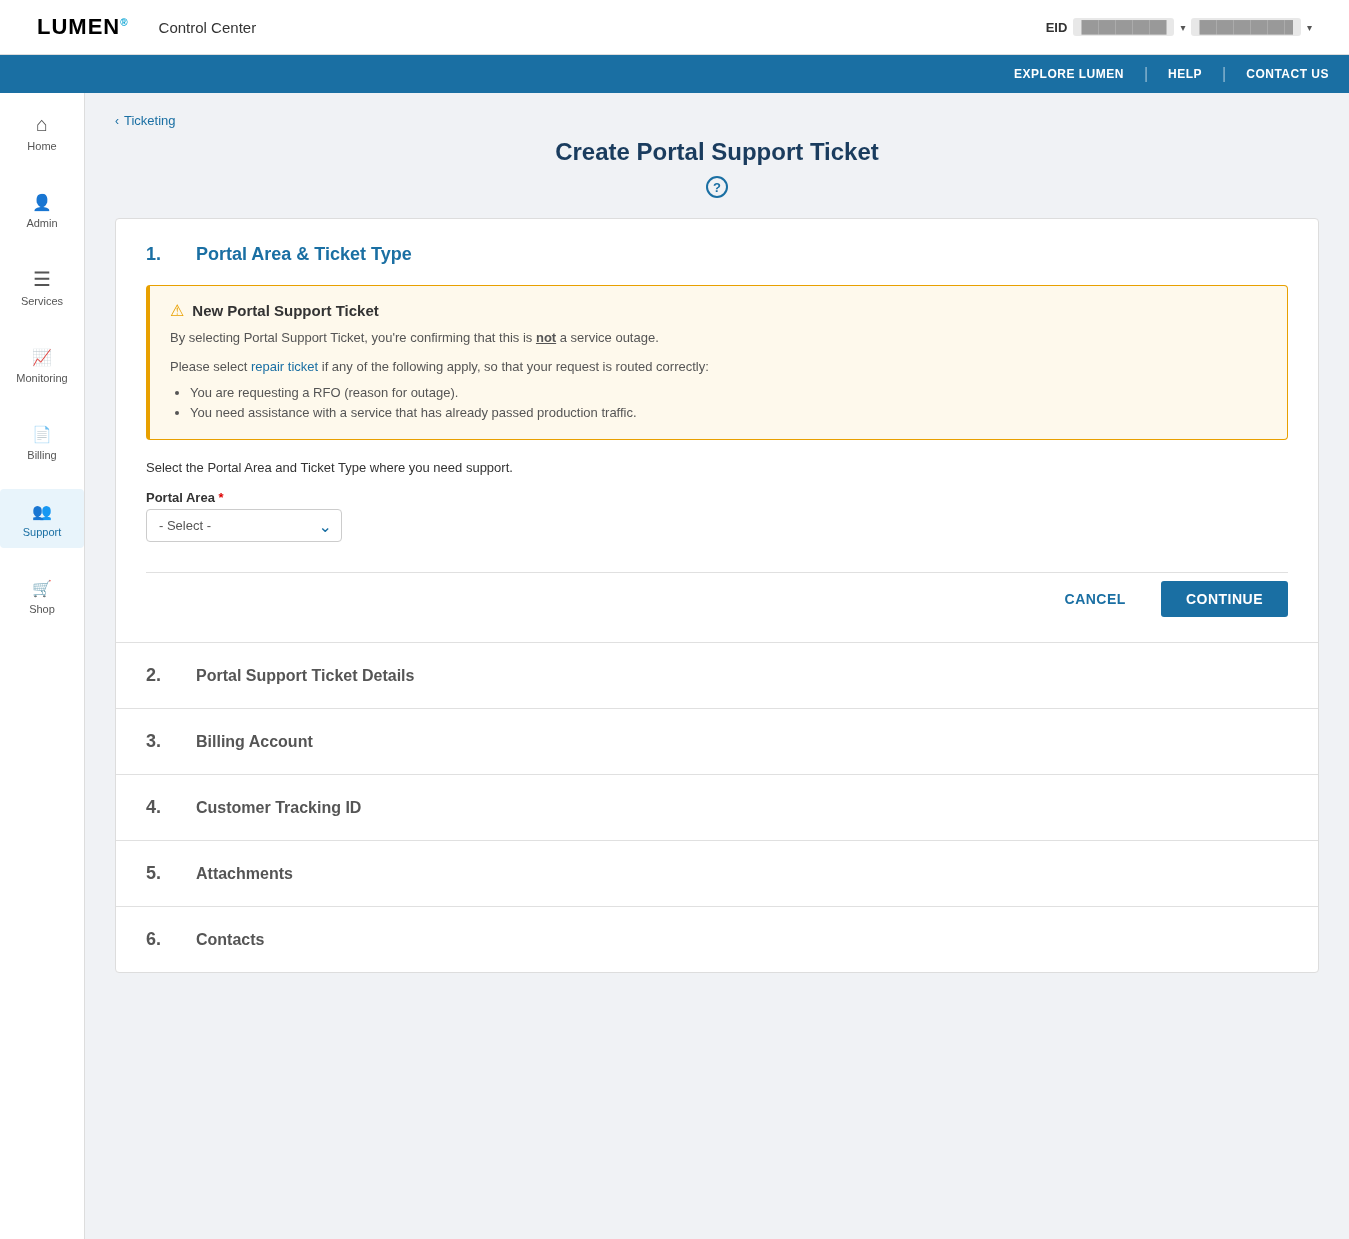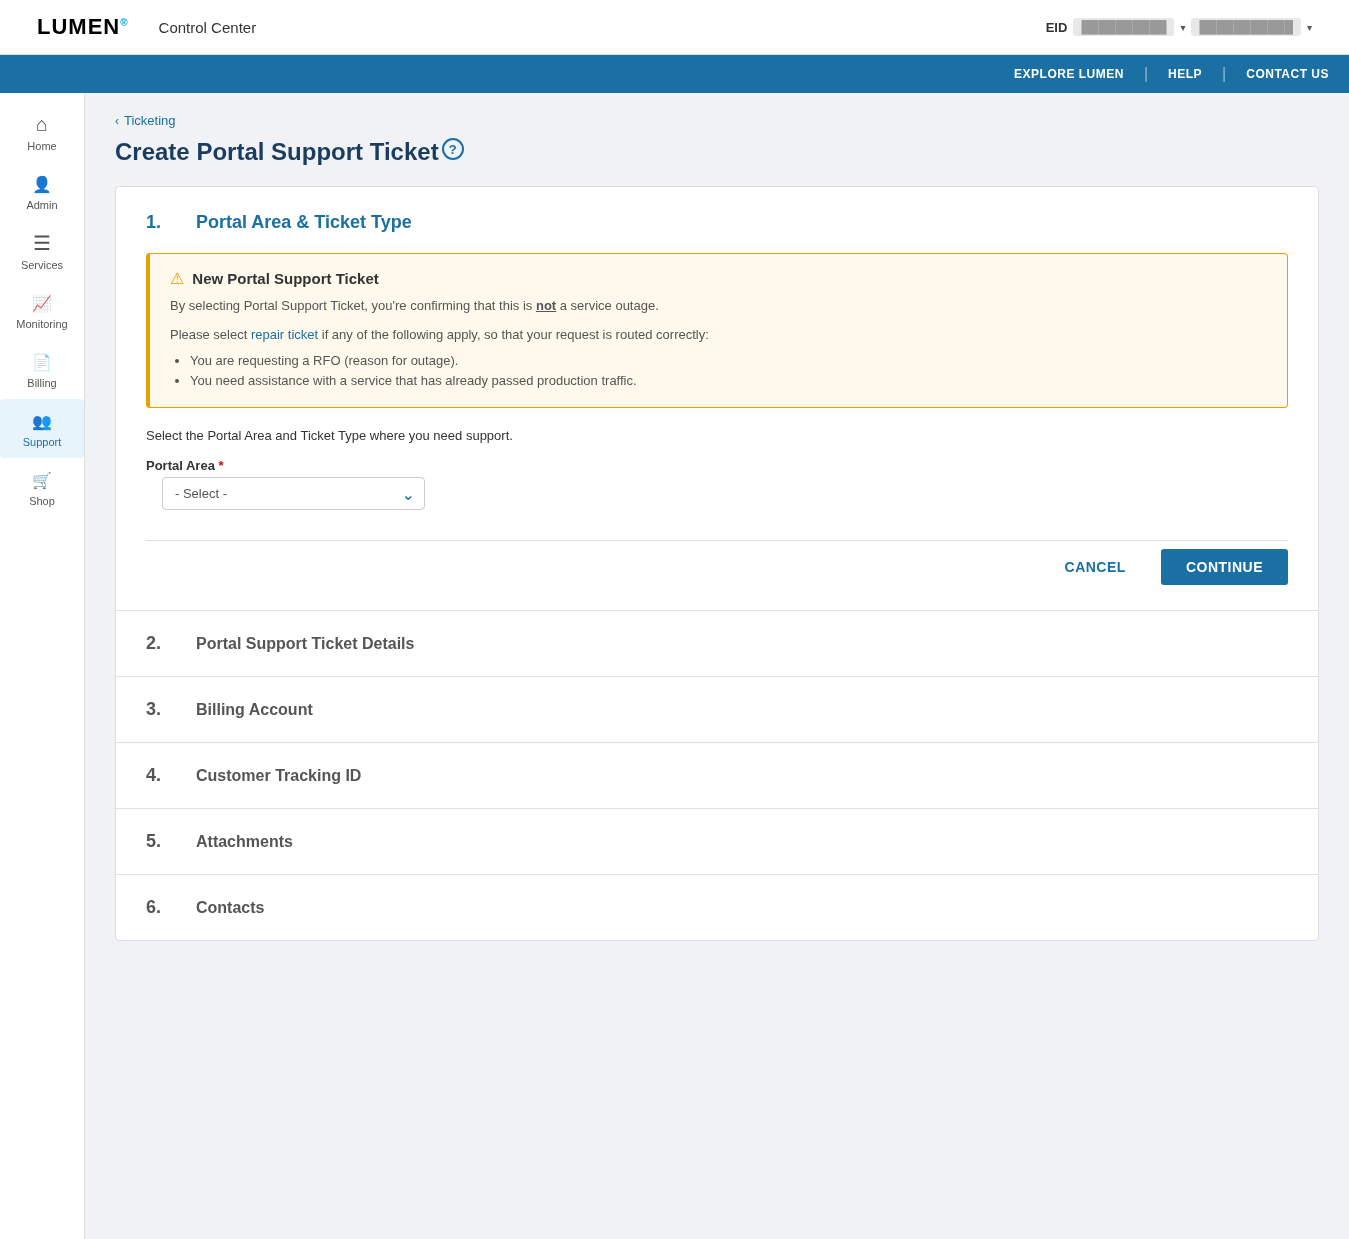--- a/index.html
+++ b/index.html
@@ -72,21 +72,21 @@
 
     
     .sidebar {
       width: 85px;
       background: #fff;
       border-right: 1px solid #ddd;
       display: flex;
       flex-direction: column;
       align-items: center;
       padding-top: 10px;
-      gap: 0;
+      gap: 18px;
     }
     .sidebar-item {
       display: flex;
       flex-direction: column;
       align-items: center;
       padding: 10px 5px;
       width: 100%;
       cursor: pointer;
       border-radius: 4px;
       font-size: 11px;
@@ -123,21 +123,23 @@
     }
     .breadcrumb .chevron { font-size: 12px; }
 
     
     .page-title {
       font-size: 24px;
       font-weight: bold;
       color: #1a3c5e;
       margin-bottom: 20px;
       display: flex;
-      gap: 3px;
+      align-items: center;
+      gap: 10px;
+      flex-direction: column;
     }
     .help-icon {
       width: 22px;
       height: 22px;
       border: 2px solid #1a6fa3;
       border-radius: 50%;
       display: inline-flex;
       align-items: center;
       justify-content: center;
       font-size: 13px;
@@ -208,22 +210,21 @@
     }
     .form-label {
       font-size: 13px;
       color: #333;
       font-weight: bold;
       margin-bottom: 4px;
     }
     .required { color: #d00; }
     .select-wrapper {
       position: relative;
-      width: 263px;
-      margin-left: 16px;
+      width: 196px;
     }
     .select-field {
       width: 100%;
       padding: 8px 35px 8px 12px;
       border: 1px solid #ccc;
       border-radius: 4px;
       font-size: 13px;
       color: #555;
       background: #fff;
       appearance: none;

